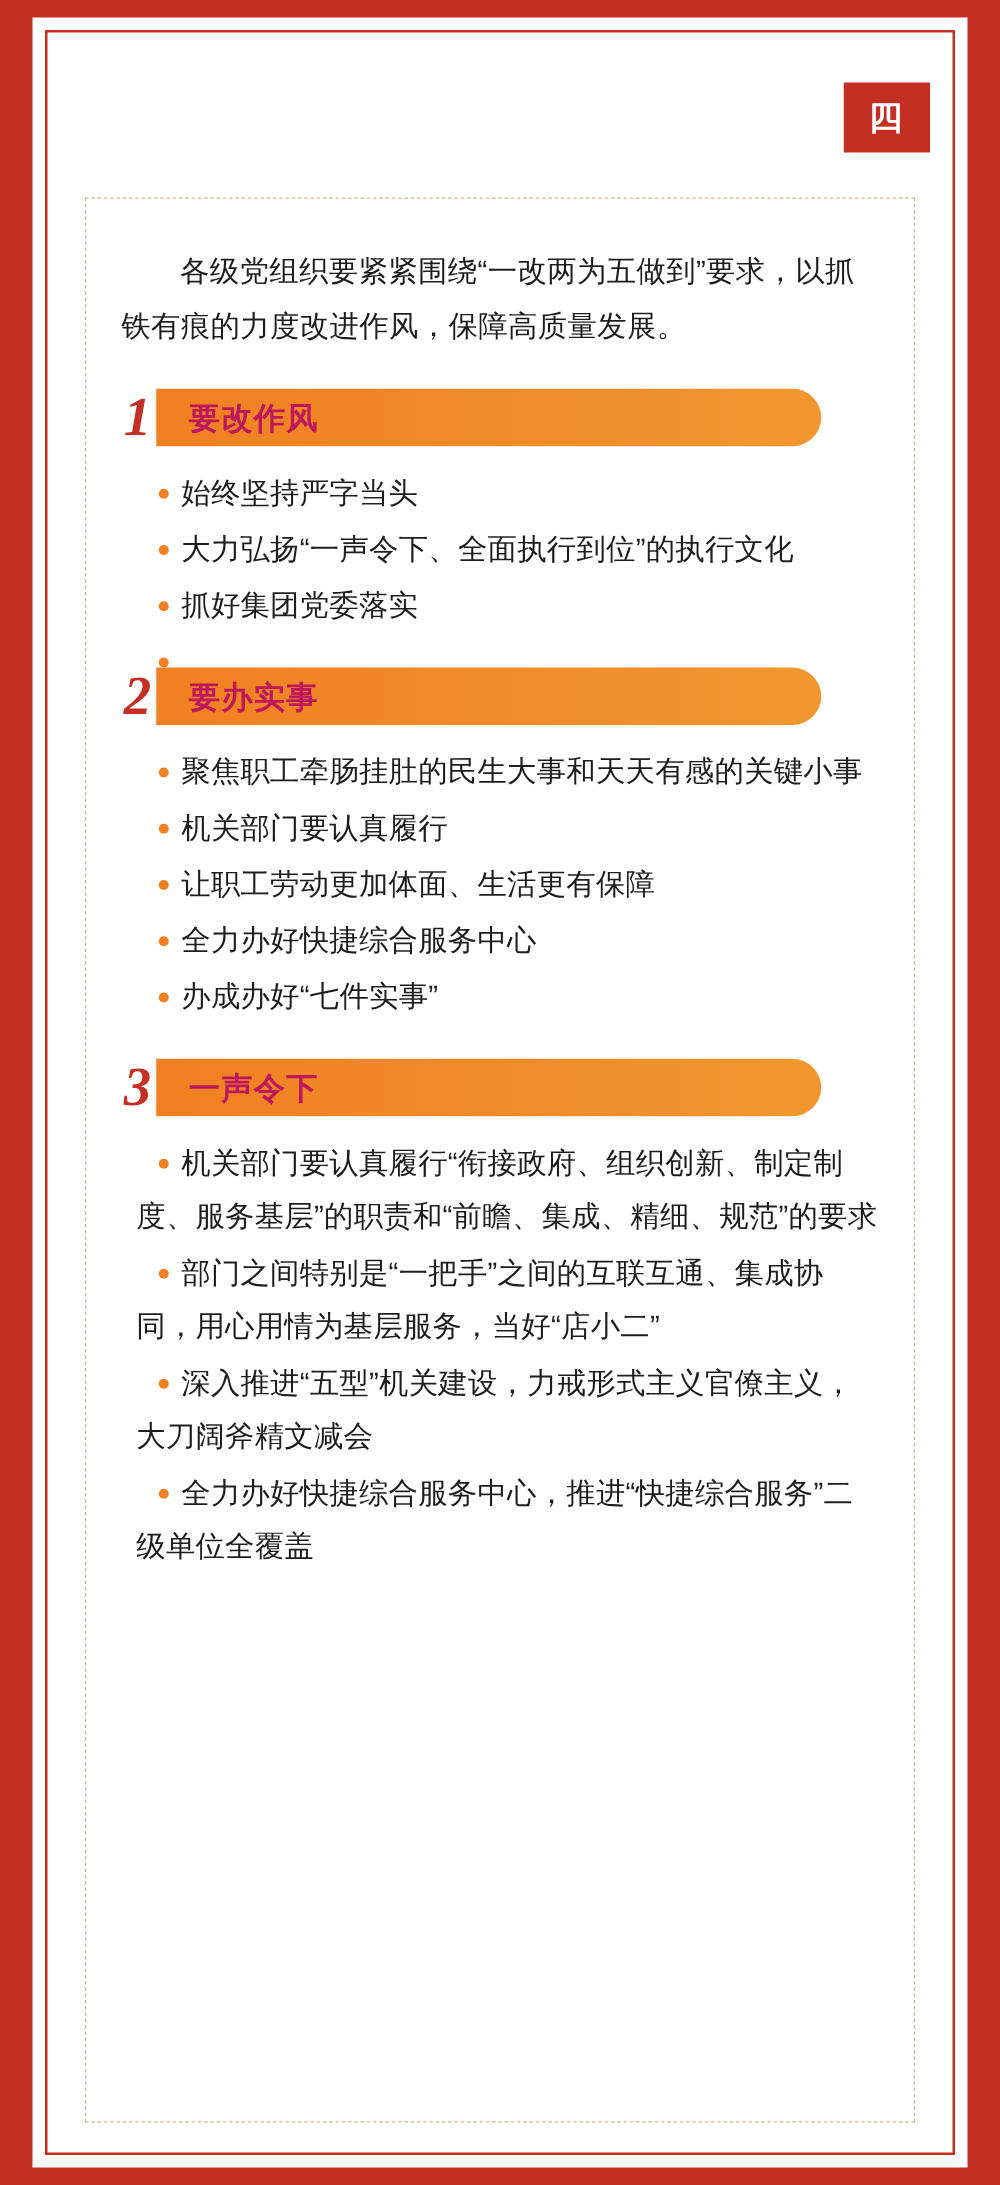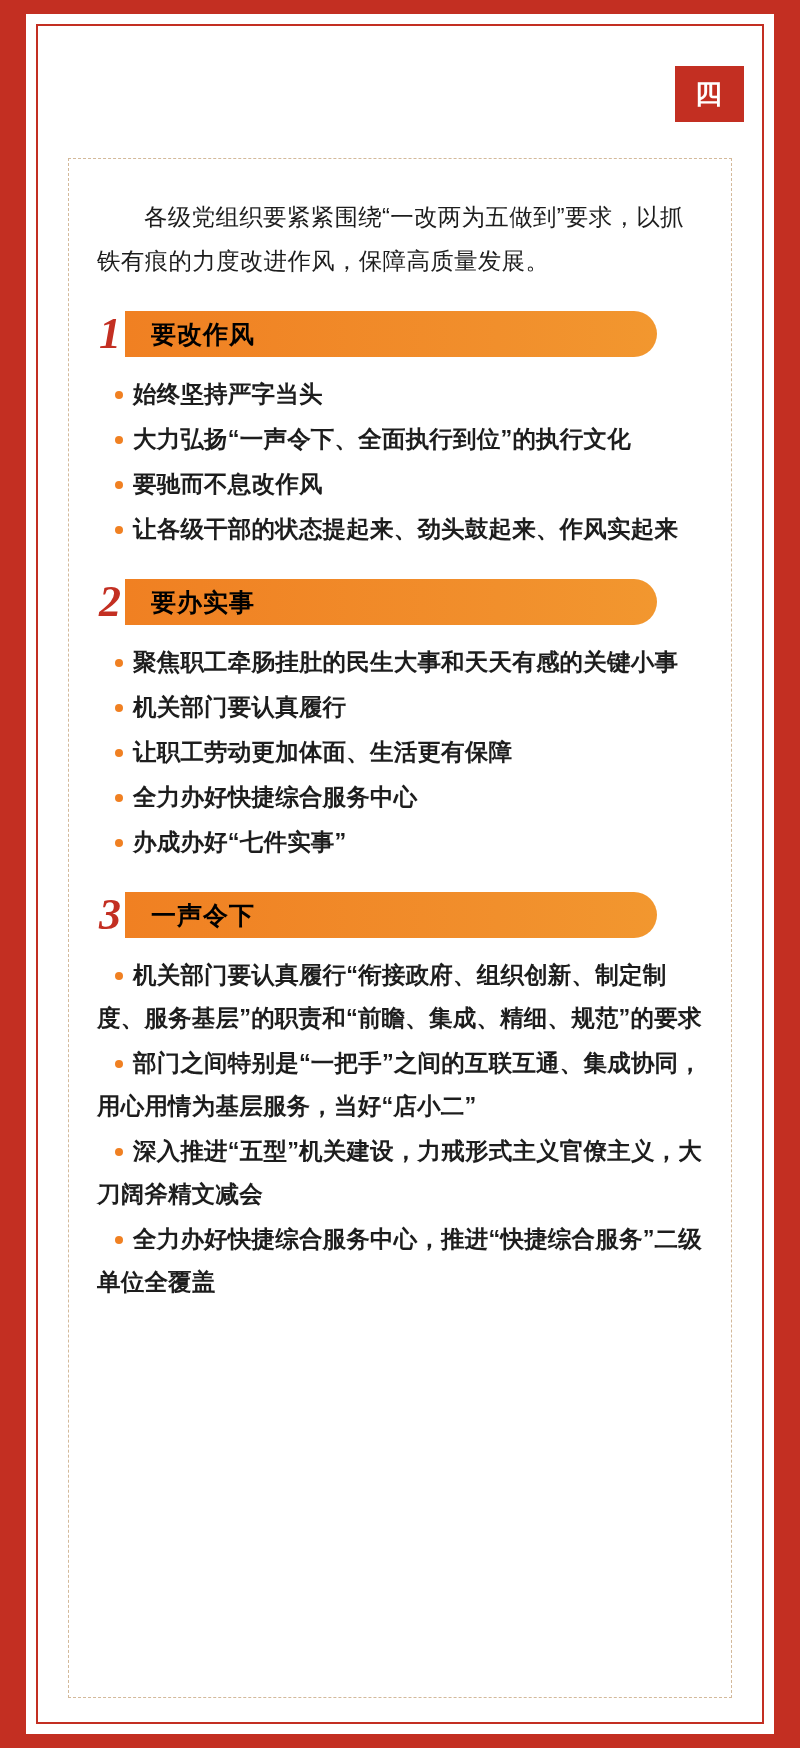--- a/index.html
+++ b/index.html
@@ -150,30 +150,29 @@
     width: 40px;
     text-align: left;
     margin-left: 2px;
     font-family: "Liberation Serif", serif;
   }
   .sec-label {
     position: relative;
     z-index: 2;
     font-size: 25px;
     font-weight: bold;
-    color: #000000;
+    color: #be185d;
     margin-left: 12px;
     letter-spacing: 1px;
   }
 
   .bullets {
     list-style: none;
-    margin: 16px 0 0 0;
+    margin: 16px 0 0 12px;
     padding: 0;
-    font-weight: bold;
   }
   .bullets li {
     position: relative;
     font-size: 23.5px;
     line-height: 43px;
     color: #1d1d1d;
     padding-left: 0;
     text-indent: 36px;
     margin-bottom: 2px;
     letter-spacing: 0.2px;
@@ -209,22 +208,22 @@
 
       <div class="sec">
         <div class="sec-head">
           <div class="sec-bar"></div>
           <div class="sec-num">1</div>
           <div class="sec-label">要改作风</div>
         </div>
         <ul class="bullets">
           <li><span class="dot"></span><span>始终坚持严字当头</span></li>
           <li><span class="dot"></span><span>大力弘扬“一声令下、全面执行到位”的执行文化</span></li>
-          <li><span class="dot"></span><span>要驰而不息改作风</span></li>
-          <li><span class="dot"></span><span>让各级干部的状态提起来、劲头鼓起来、作风实起来</span></li>
+          <li><span class="dot"></span><span>抓好集团党委落实</span></li>
+          <li><span class="dot"></span></li>
         </ul>
       </div>
 
       <div class="sec">
         <div class="sec-head">
           <div class="sec-bar"></div>
           <div class="sec-num">2</div>
           <div class="sec-label">要办实事</div>
         </div>
         <ul class="bullets">

